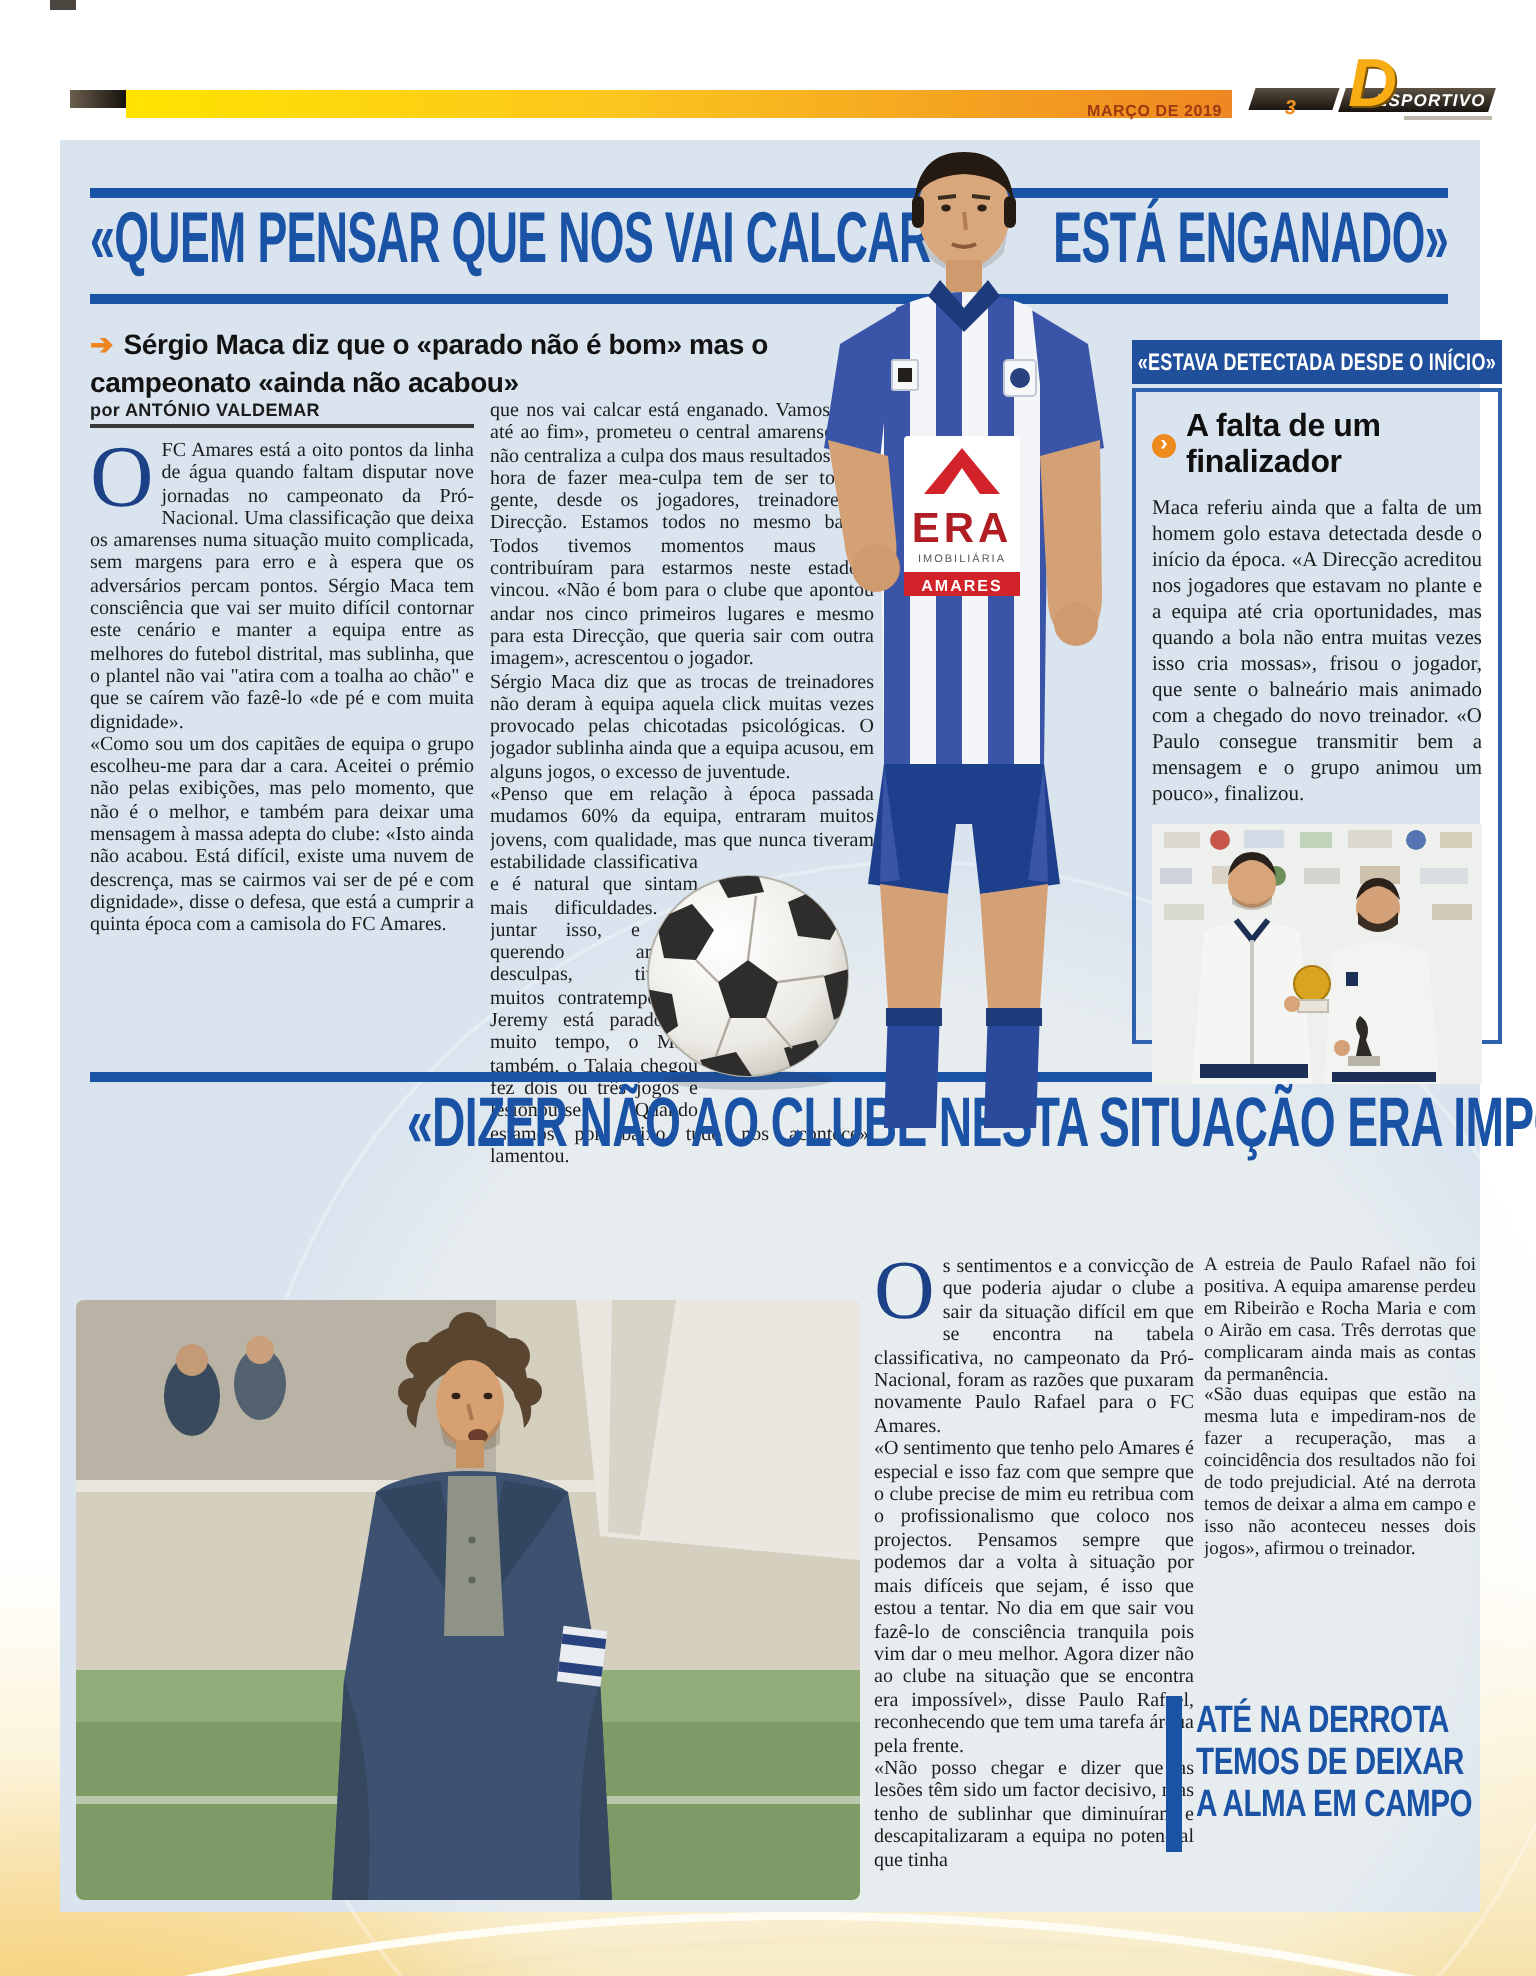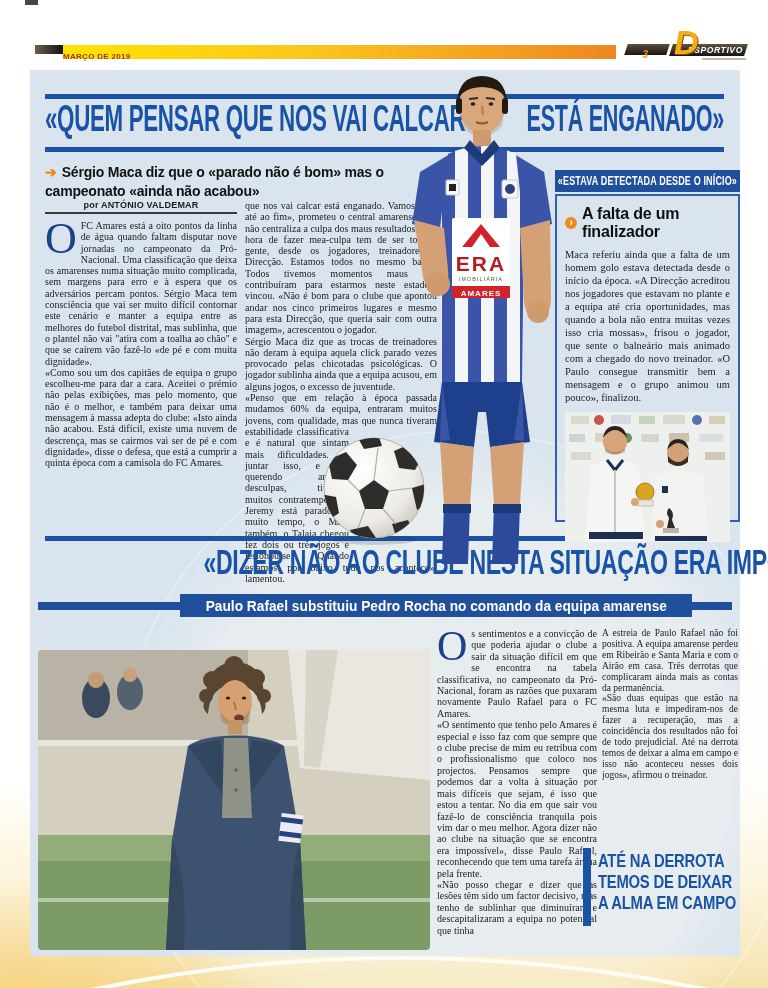--- a/index.html
+++ b/index.html
@@ -16,21 +16,21 @@
     border:4px solid #fffef6; z-index:0; }
   .arc2 { position:absolute; left:-1060px; top:968px; width:3000px; height:3000px; border-radius:50%;
     border:3px solid rgba(240,220,170,.55); z-index:0; }
   .corner-mark { position:absolute; left:25px; top:0; width:13px; height:5px; background:#4a463f; }
 
   
   .mast-dark { position:absolute; left:35px; top:45px; width:28px; height:9px;
     background:linear-gradient(90deg,#6b5f4e,#17120e); }
   .mast-bar { position:absolute; left:63px; top:45px; width:553px; height:14px;
     background:linear-gradient(90deg,#ffe400 0%, #fbc51e 45%, #ef8722 100%);
-    }
+    text-align:right; }
   .mast-date { font-size:8px; font-weight:bold; color:#9c3a12; line-height:9px; padding-right:5px;
     letter-spacing:.3px; }
   .mast-badge { position:absolute; left:626px; top:44px; width:42px; height:11px;
     background:linear-gradient(180deg,#5a4f40,#1a150f); transform:skewX(-18deg);
     text-align:center; }
   .mast-badge span { display:inline-block; transform:skewX(18deg); font-size:10px; font-weight:bold;
     font-style:italic; color:#f39123; line-height:11px; }
   .logo-plate { position:absolute; left:671px; top:44px; width:75px; height:12px;
     background:linear-gradient(180deg,#5d5244,#191410); transform:skewX(-18deg); }
   .logo-name { position:absolute; left:688px; top:44px; font-size:8.5px; font-weight:bold;
@@ -53,40 +53,40 @@
 
   .hl { position:absolute; font-weight:bold; color:#1a53a5; font-size:36px; line-height:40px;
     letter-spacing:-.5px; white-space:nowrap; }
   .hl-left  { left:15px;  top:29px; transform:scaleX(.62); transform-origin:left top; }
   .hl-right { right:16px; top:29px; transform:scaleX(.60); transform-origin:right top; }
 
   .deck-row { position:absolute; left:15px; top:93px; width:352px; }
   .deck-arrow { float:left; font-size:14px; color:#f0861f; line-height:19px; margin-right:5px; font-weight:bold; }
   .deck-text { font-size:14px; font-weight:bold; color:#121212; line-height:19px; letter-spacing:-.2px; }
 
-  .byline { position:absolute; left:15px; top:130px; width:192px; text-align:center;
+  .byline { position:absolute; left:15px; top:130px; width:192px; text-align:left;
     font-size:9px; font-weight:bold; color:#1b1b1b; letter-spacing:.2px; }
   .byline-rule { position:absolute; left:15px; top:142px; width:192px; height:2px; background:#3a3a3a; }
 
   .bodytext { font-family:"Liberation Serif", serif; color:#1c1c1c; text-align:justify; }
   .bodytext p { margin:0; }
   .a1-col1 { position:absolute; left:15px;  top:150px; width:192px; height:362px; overflow:hidden;
     font-size:10px; line-height:11.3px; }
   .a1-col2 { position:absolute; left:215px; top:130px; width:192px; height:382px; overflow:hidden;
     font-size:10px; line-height:11.3px; }
   .dropcap { float:left; font-family:"Liberation Serif", serif; font-size:44px; line-height:34px;
     color:#1c4187; margin:2px 4px 0 0; }
   .ball-spacer { float:right; width:88px; height:354px; shape-outside:inset(236px 0 0 0); }
 
   .ball-wrap { position:absolute; left:292px; top:366px; width:104px; height:110px; z-index:4; }
 
   .player-wrap { position:absolute; left:360px; top:0; width:170px; height:494px; z-index:3;text-align:center; }
 
   
-  .sidebar { position:absolute; left:525px; top:100px; width:185px; z-index:2; }
+  .sidebar { position:absolute; left:536px; top:100px; width:185px; z-index:2; }
   .sb-header { height:22px; background:#204f9c; display:flex; align-items:center; justify-content:center; }
   .sb-header span { font-size:12px; font-weight:bold; color:#ffffff; white-space:nowrap;
     transform:scaleX(.75); letter-spacing:.2px; }
   .sb-box { margin-top:2px; border:2px solid #2f62ae; padding:9px 8px 8px 8px; height:328px; }
   .sb-subhead { display:flex; align-items:center; margin-bottom:7px; }
   .sb-bullet { width:12px; height:12px; border-radius:50%; background:#ef8a1f; color:#fff;
     font-size:11px; font-weight:bold; line-height:11px; text-align:center; margin-right:5px; flex:0 0 12px; }
   .sb-subhead b { font-size:16px; color:#101010; letter-spacing:-.2px; }
   .sb-body { font-family:Liberation Serif, serif; font-size:10.5px; line-height:13px;
     color:#1c1c1c; text-align:justify; height:158px; overflow:hidden; }
@@ -161,21 +161,21 @@
     <div class="byline-rule"></div>
 
     <div class="bodytext a1-col1">
       <p><span class="dropcap">O</span><span>FC Amares está a oito pontos da linha de água quando faltam disputar nove jornadas no campeonato da Pró-Nacional. Uma classificação que deixa os amarenses numa situação muito complicada, sem margens para erro e à espera que os adversários percam pontos. Sérgio Maca tem consciência que vai ser muito difícil contornar este cenário e manter a equipa entre as melhores do futebol distrital, mas sublinha, que o plantel não vai "atira com a toalha ao chão" e que se caírem vão fazê-lo «de pé e com muita dignidade».</span></p>
       <p>«Como sou um dos capitães de equipa o grupo escolheu-me para dar a cara. Aceitei o prémio não pelas exibições, mas pelo momento, que não é o melhor, e também para deixar uma mensagem à massa adepta do clube: «Isto ainda não acabou. Está difícil, existe uma nuvem de descrença, mas se cairmos vai ser de pé e com dignidade», disse o defesa, que está a cumprir a quinta época com a camisola do FC Amares.</p>
     </div>
 
     <div class="bodytext a1-col2">
       <div class="ball-spacer"></div>
       <p>que nos vai calcar está enganado. Vamos lutar até ao fim», prometeu o central amarense, que não centraliza a culpa dos maus resultados. «Na hora de fazer mea-culpa tem de ser toda a gente, desde os jogadores, treinadores e Direcção. Estamos todos no mesmo barco. Todos tivemos momentos maus que contribuíram para estarmos neste estado», vincou. «Não é bom para o clube que apontou andar nos cinco primeiros lugares e mesmo para esta Direcção, que queria sair com outra imagem», acrescentou o jogador.</p>
-      <p>Sérgio Maca diz que as trocas de treinadores não deram à equipa aquela click parado vezes provocado pelas chicotadas psicológicas. O jogador sublinha ainda que a equipa acusou, em alguns jogos, o excesso de juventude.</p>
+      <p>Sérgio Maca diz que as trocas de treinadores não deram à equipa aquela click muitas vezes provocado pelas chicotadas psicológicas. O jogador sublinha ainda que a equipa acusou, em alguns jogos, o excesso de juventude.</p>
       <p>«Penso que em relação à época passada mudamos 60% da equipa, entraram muitos jovens, com qualidade, mas que nunca tiveram estabilidade classificativa e é natural que sintam mais dificuldades. A juntar isso, e não querendo arranjar desculpas, tivemos muitos contratempos. O Jeremy está parado há muito tempo, o Maia também, o Talaia chegou fez dois ou três jogos e lesionou-se. Quando estamos por baixo tudo nos acontece», lamentou.</p>
     </div>
 
     <div class="ball-wrap">
       <svg width="104" height="110" viewBox="0 0 104 110">
         <ellipse cx="52" cy="104" rx="42" ry="5" fill="rgba(40,50,70,.18)"></ellipse>
         <defs>
           <radialGradient id="ballsh" cx="38%" cy="32%" r="75%">
             <stop offset="0%" stop-color="#ffffff"></stop>
               <stop offset="70%" stop-color="#eceae4"></stop>
@@ -200,27 +200,20 @@
           <path d="M37,55 L26,44 M43,73 L36,92 M61,73 L74,88 M67,55 L90,52 M52,44 L56,12"></path>
         </g>
       </svg>
     </div>
 
     <div class="rule rule-a2-top"></div>
     <div class="hl2-wrap">
       <span>«DIZER NÃO AO CLUBE NESTA SITUAÇÃO ERA IMPOSSÍVEL»</span>
     </div>
 
-    <div class="kicker">
-      <div class="thin-l"></div>
-      <div class="main">
-        <span>Paulo Rafael substituiu Pedro Rocha no comando da equipa amarense</span>
-      </div>
-      <div class="thin-r"></div>
-    </div>
 
     <div class="coach-wrap">
       <svg width="392" height="300" viewBox="0 0 392 300">
         <defs>
             <clipPath id="coachclip">
               <rect x="0" y="0" width="392" height="300" rx="4"></rect>
             </clipPath>
           </defs>
         <g clip-path="url(#coachclip)">
           <rect x="0" y="0" width="392" height="190" fill="#d5cfc0"></rect>
@@ -268,21 +261,21 @@
       </svg>
     </div>
 
     <div class="bodytext a2-col1">
       <p><span class="dropcap2">O</span><span>s sentimentos e a convicção de que poderia ajudar o clube a sair da situação difícil em que se encontra na tabela classificativa, no campeonato da Pró-Nacional, foram as razões que puxaram novamente Paulo Rafael para o FC Amares.</span></p>
       <p>«O sentimento que tenho pelo Amares é especial e isso faz com que sempre que o clube precise de mim eu retribua com o profissionalismo que coloco nos projectos. Pensamos sempre que podemos dar a volta à situação por mais difíceis que sejam, é isso que estou a tentar. No dia em que sair vou fazê-lo de consciência tranquila pois vim dar o meu melhor. Agora dizer não ao clube na situação que se encontra era impossível», disse Paulo Rafael, reconhecendo que tem uma tarefa árdua pela frente.</p>
       <p>«Não posso chegar e dizer que as lesões têm sido um factor decisivo, mas tenho de sublinhar que diminuíram e descapitalizaram a equipa no potencial que tinha</p>
     </div>
 
     <div class="bodytext a2-col2">
-      <p>A estreia de Paulo Rafael não foi positiva. A equipa amarense perdeu em Ribeirão e Santa Maria e com o Airão em casa. Três derrotas que complicaram ainda mais as contas da permanência.</p>
+      <p>A estreia de Paulo Rafael não foi positiva. A equipa amarense perdeu em Ribeirão e Rocha Maria e com o Airão em casa. Três derrotas que complicaram ainda mais as contas da permanência.</p>
       <p>«São duas equipas que estão na mesma luta e impediram-nos de fazer a recuperação, mas a coincidência dos resultados não foi de todo prejudicial. Até na derrota temos de deixar a alma em campo e isso não aconteceu nesses dois jogos», afirmou o treinador.</p>
     </div>
 
     <div class="pq-bar"></div>
     <div class="pq-text">
       <div>ATÉ NA DERROTA</div>
       <div>TEMOS DE DEIXAR</div>
       <div>A ALMA EM CAMPO</div>
     </div>
 

